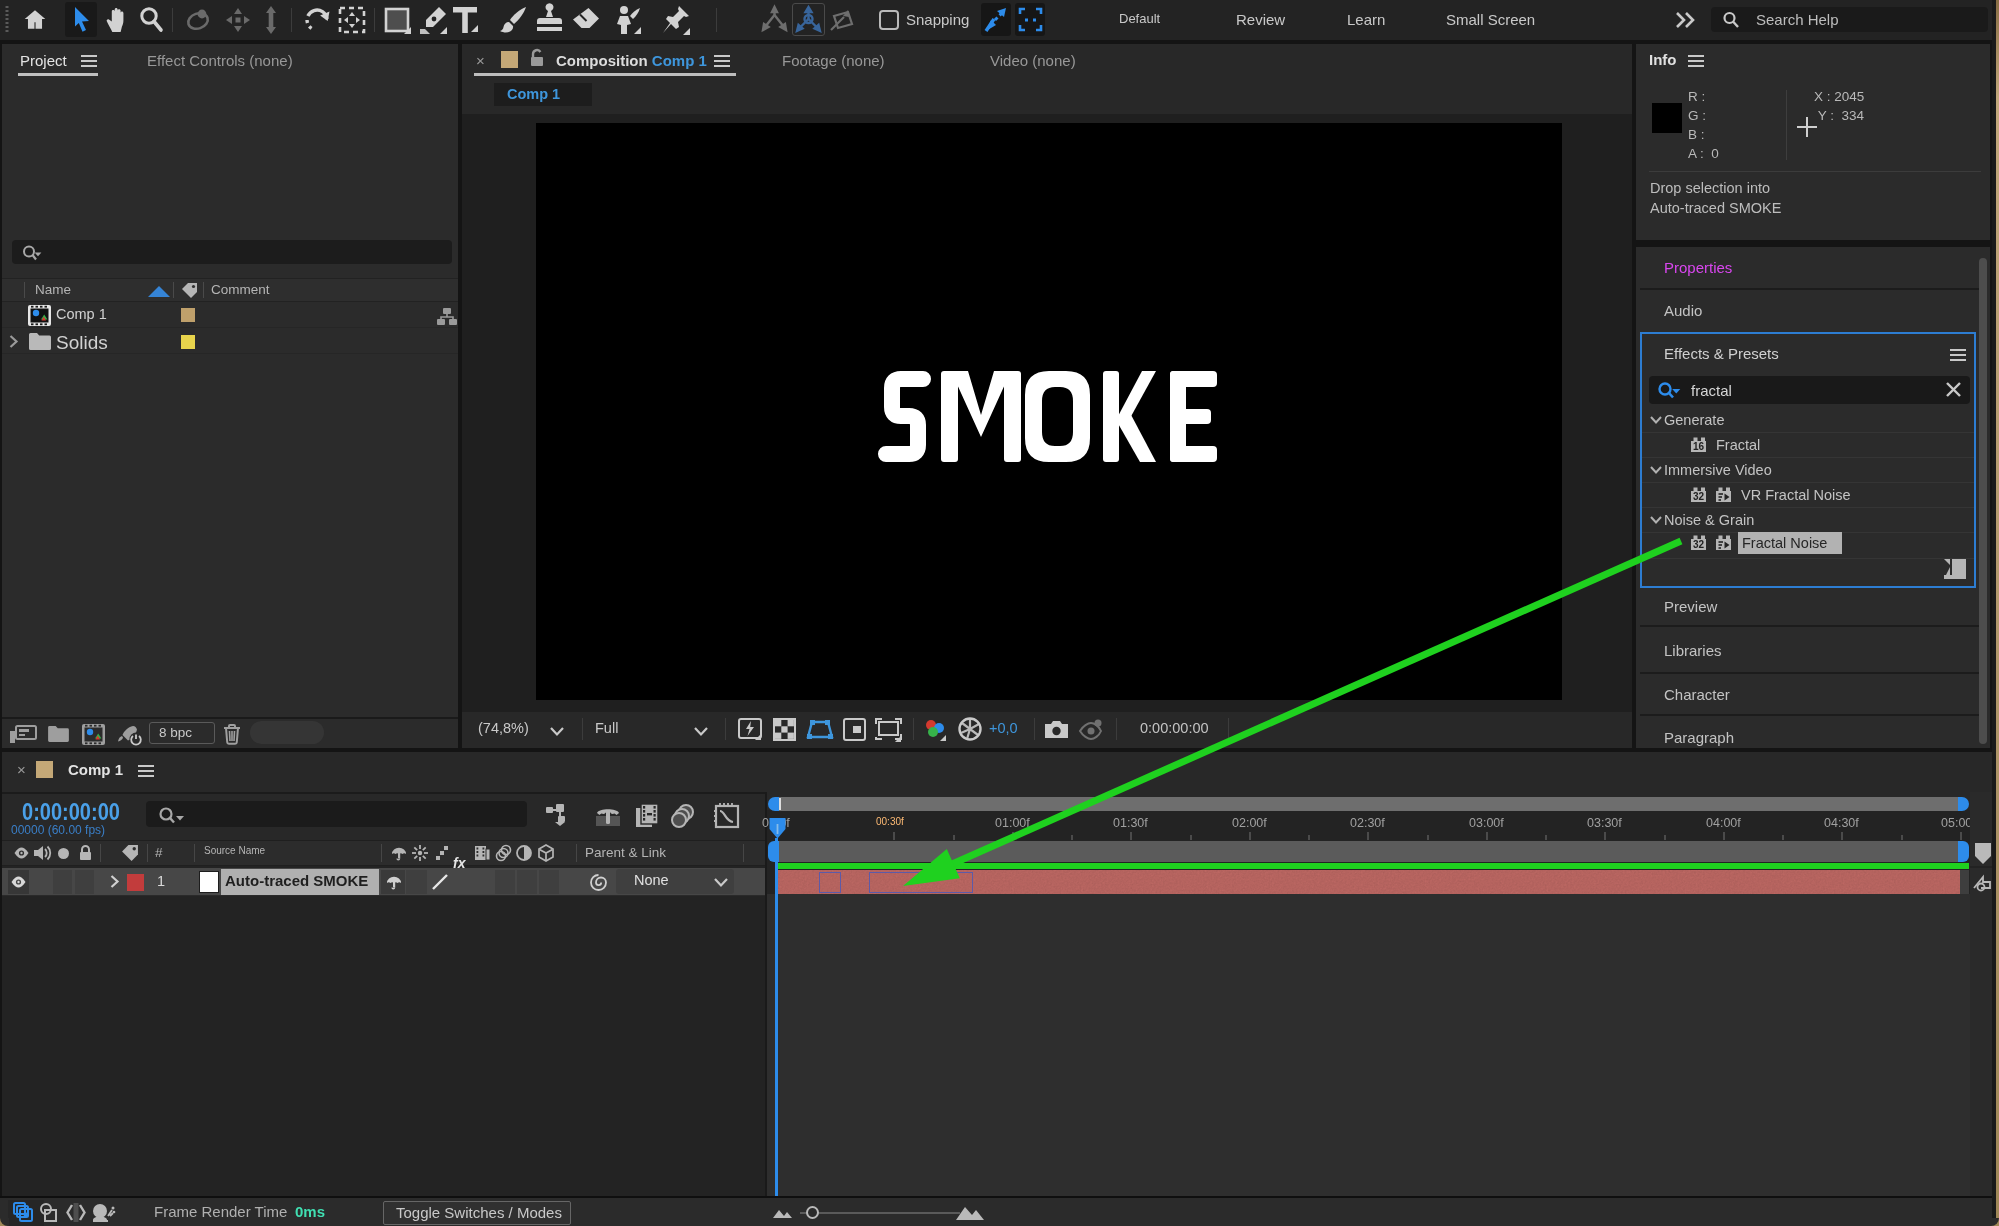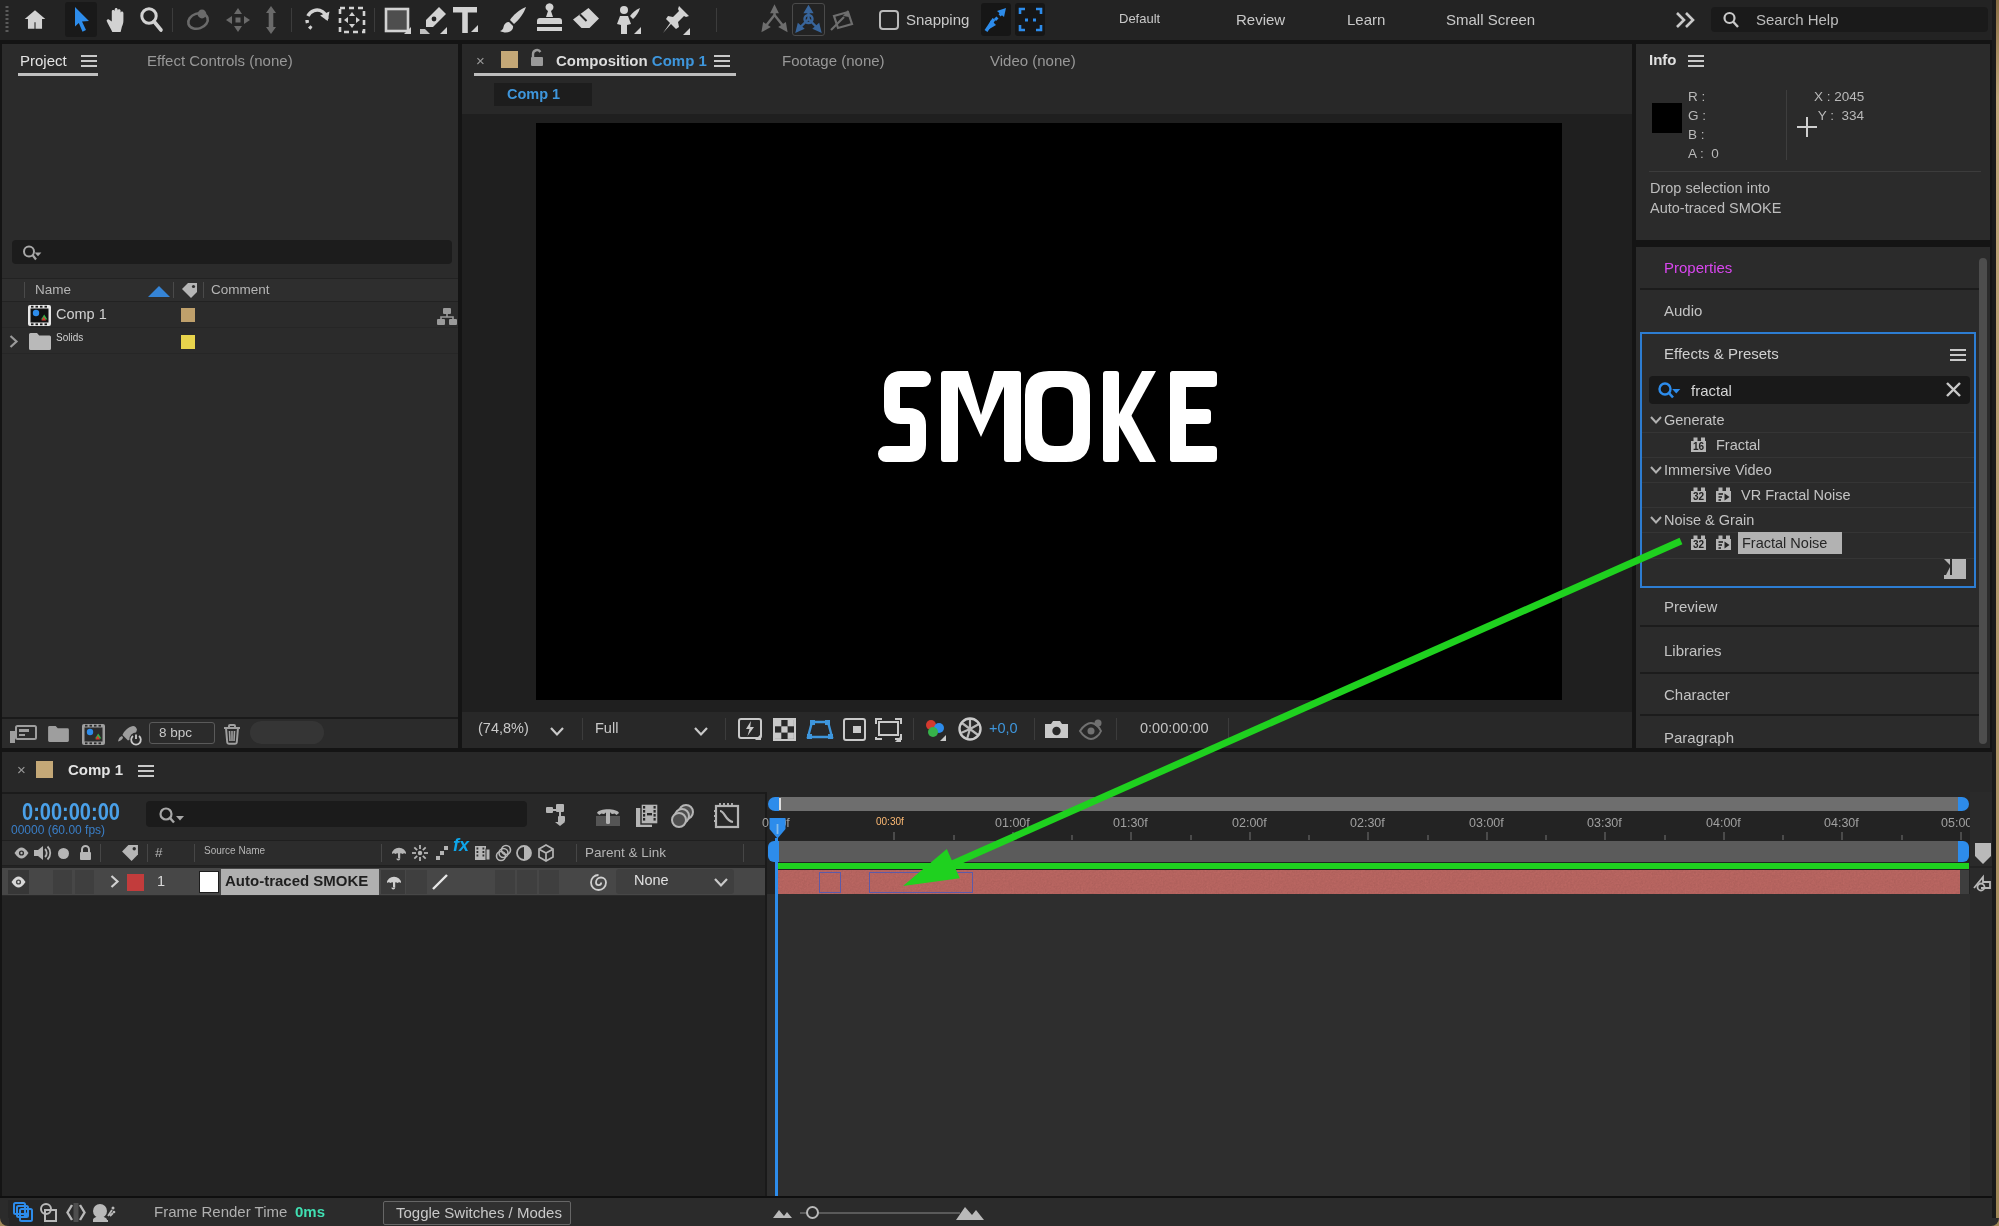--- a/index.html
+++ b/index.html
@@ -252,21 +252,21 @@
         <path d="M10 6v3M4 11V9h12v2"></path>
       </g>
     </svg>
 
   <svg style="left:7px;top:291px" width="9" height="13" viewBox="0 0 9 13">
       <path d="M1.5 1 7.5 6.5 1.5 12" stroke="#9a9a9a" stroke-width="2.2" fill="none"></path>
     </svg>
   <svg style="left:27px;top:288px" width="22" height="18" viewBox="0 0 22 18">
       <path d="M0 2.5A1.5 1.5 0 0 1 1.5 1H8l2.2 2.5h10.3A1.5 1.5 0 0 1 22 5v11.5a1.5 1.5 0 0 1-1.5 1.5h-19A1.5 1.5 0 0 1 0 16.5z" fill="#b9b9b9"></path>
     </svg>
-  <div class="tx" style="left:54px;top:288px;font-size:10px;color:#d2d2d2">Solids</div>
+  <div class="tx" style="left:54px;top:288px;font-size:19px;color:#d2d2d2">Solids</div>
   <div class="a" style="left:179px;top:291px;width:14px;height:14px;background:#e8d44c"></div>
 
   <div class="a" style="left:0;top:673px;width:456px;height:31px;background:#2b2b2b;border-top:2px solid #1a1a1a"></div>
   <svg style="left:8px;top:682px" width="26" height="17" viewBox="0 0 26 17">
       <rect x="0" y="5" width="5" height="12" fill="#9e9e9e"></rect>
       <rect x="6" y="0" width="20" height="13" rx="1.5" fill="none" stroke="#9e9e9e" stroke-width="2"></rect>
       <rect x="9" y="3" width="10" height="3" fill="#9e9e9e"></rect>
       <rect x="9" y="8" width="6" height="2" fill="#9e9e9e"></rect>
     </svg>
   <svg style="left:46px;top:681px" width="21" height="17" viewBox="0 0 22 18">
@@ -682,21 +682,21 @@
         </g>
       </g>
     </svg>
   <svg style="left:431px;top:93px" width="16" height="16" viewBox="0 0 16 16">
       <g fill="#b5b5b5">
         <rect x="11" y="1" width="4" height="4"></rect>
         <rect x="7" y="6" width="4" height="4"></rect>
         <rect x="3" y="11" width="4" height="4"></rect>
       </g>
     </svg>
-  <div class="tx" style="left:451px;top:83px;font-size:18px;color:#0ea5e9;font-style:italic;font-weight:bold">fx</div>
+  <div class="tx" style="left:451px;top:103px;font-size:14px;color:#e5e5e5;font-style:italic;font-weight:bold">fx</div>
   <svg style="left:472px;top:93px" width="17" height="16" viewBox="0 0 17 16">
       <rect x="1" y="1" width="11" height="14" fill="#b5b5b5"></rect>
       <g fill="#2c2c2c">
         <rect x="2.5" y="2.5" width="1.8" height="2"></rect>
         <rect x="2.5" y="6" width="1.8" height="2"></rect>
         <rect x="2.5" y="9.5" width="1.8" height="2"></rect>
         <rect x="8.5" y="2.5" width="1.8" height="2"></rect>
         <rect x="8.5" y="6" width="1.8" height="2"></rect>
         <rect x="8.5" y="9.5" width="1.8" height="2"></rect>
       </g>

